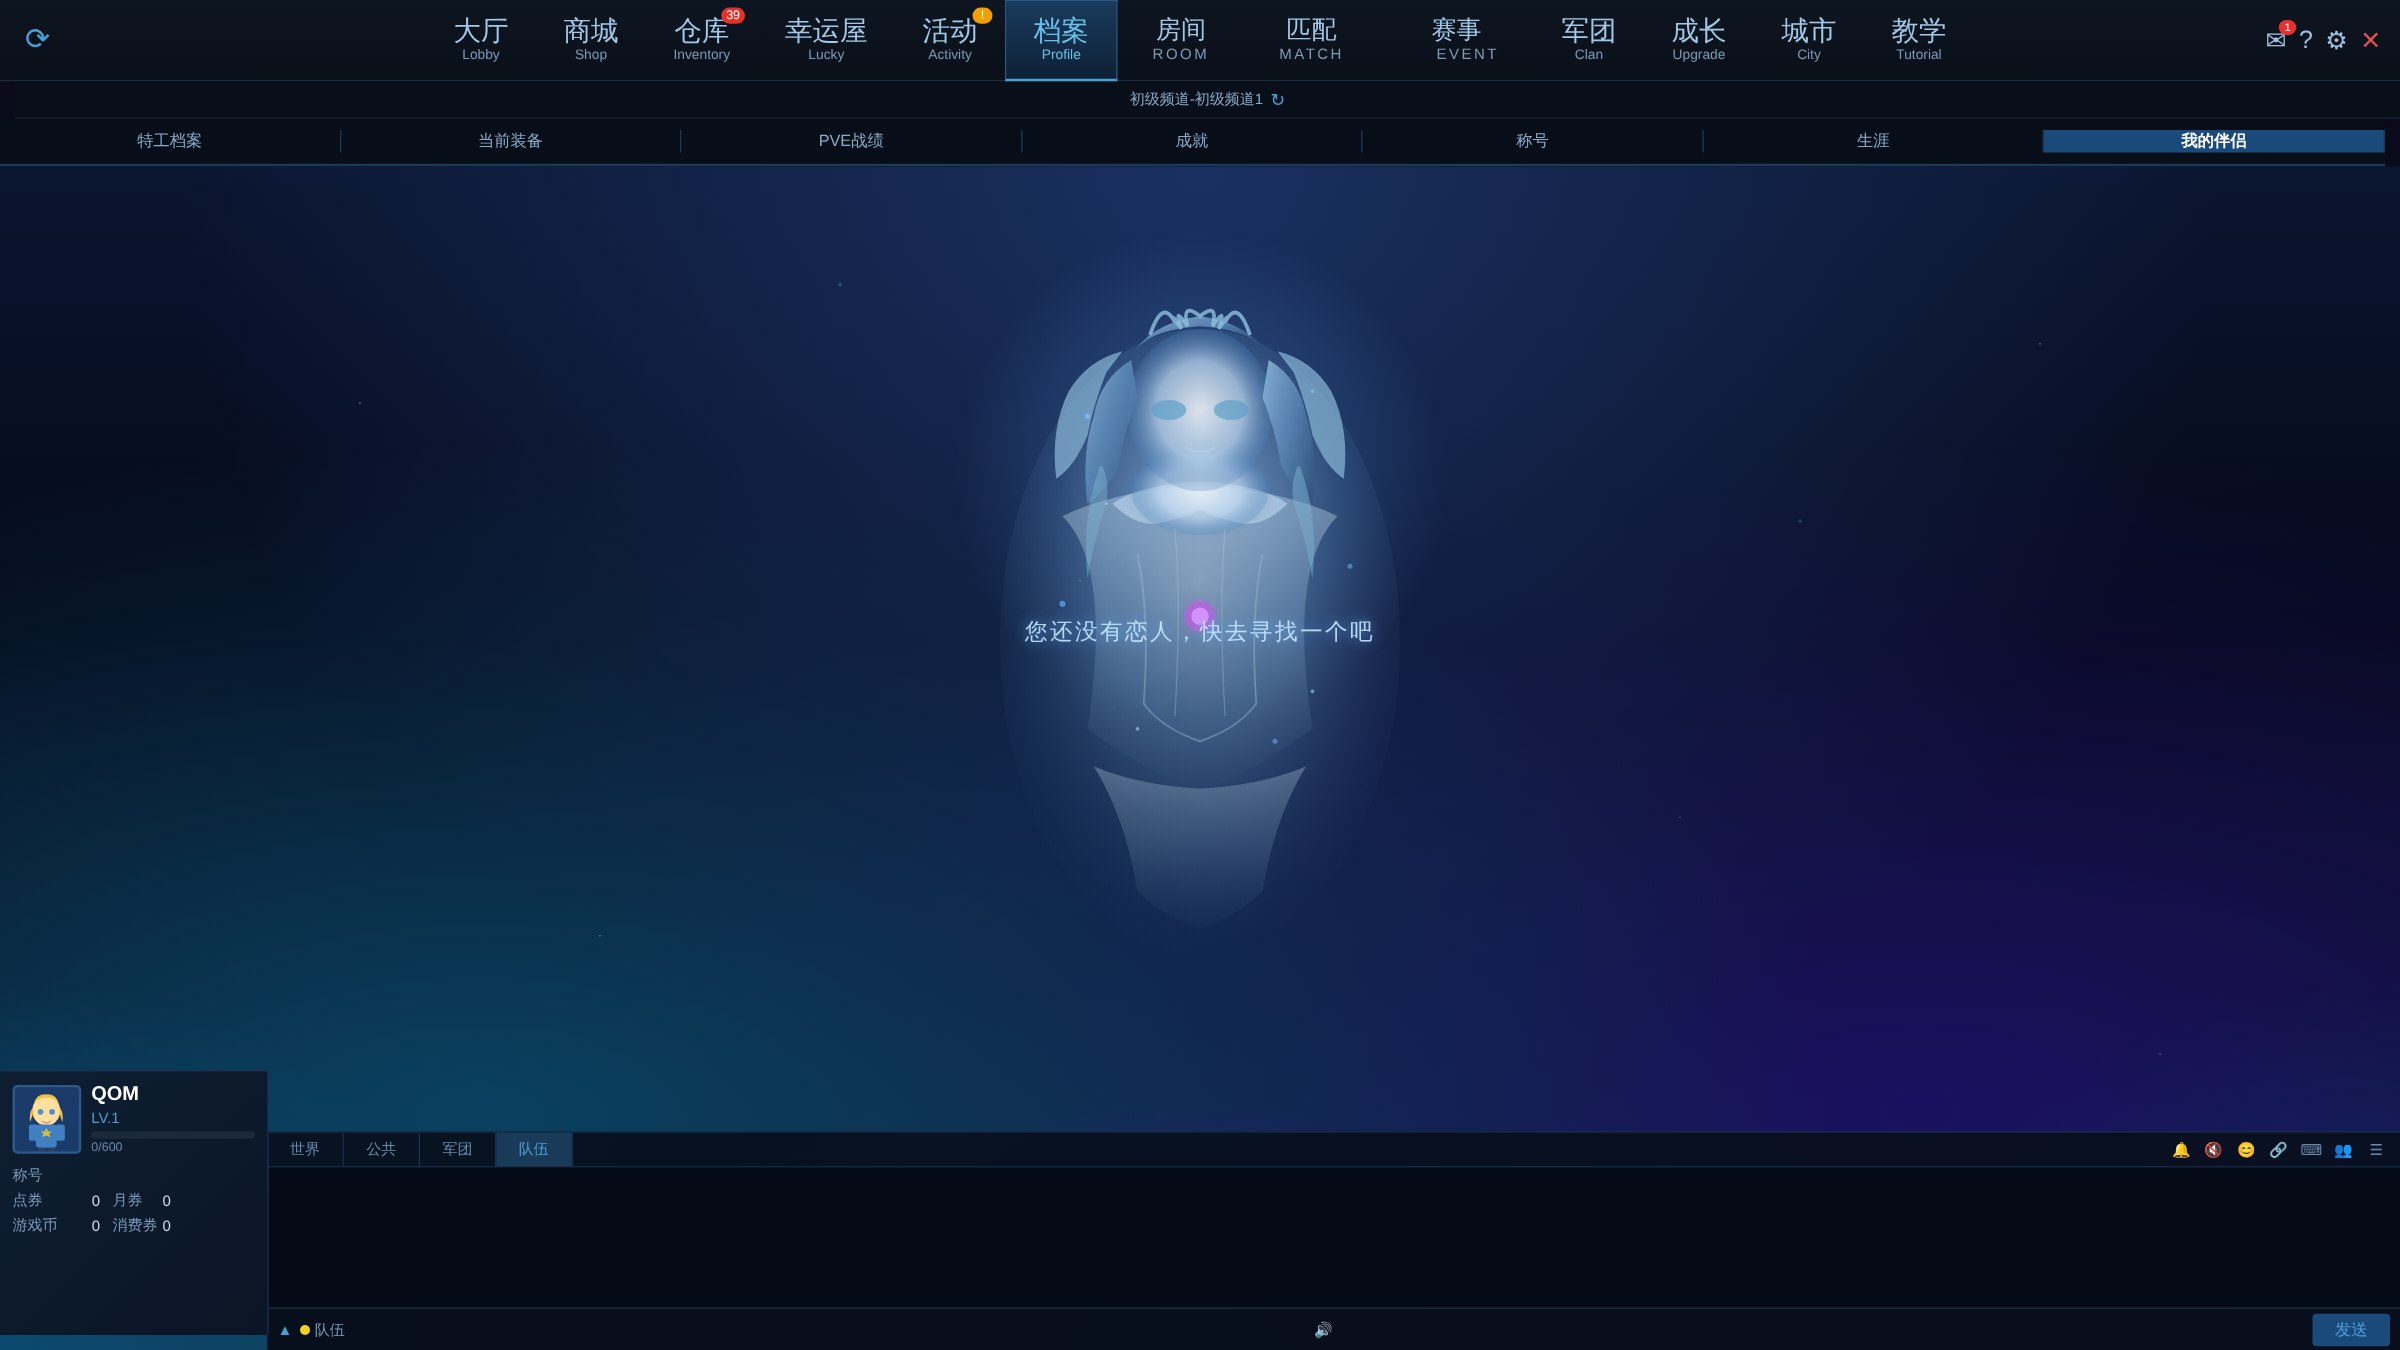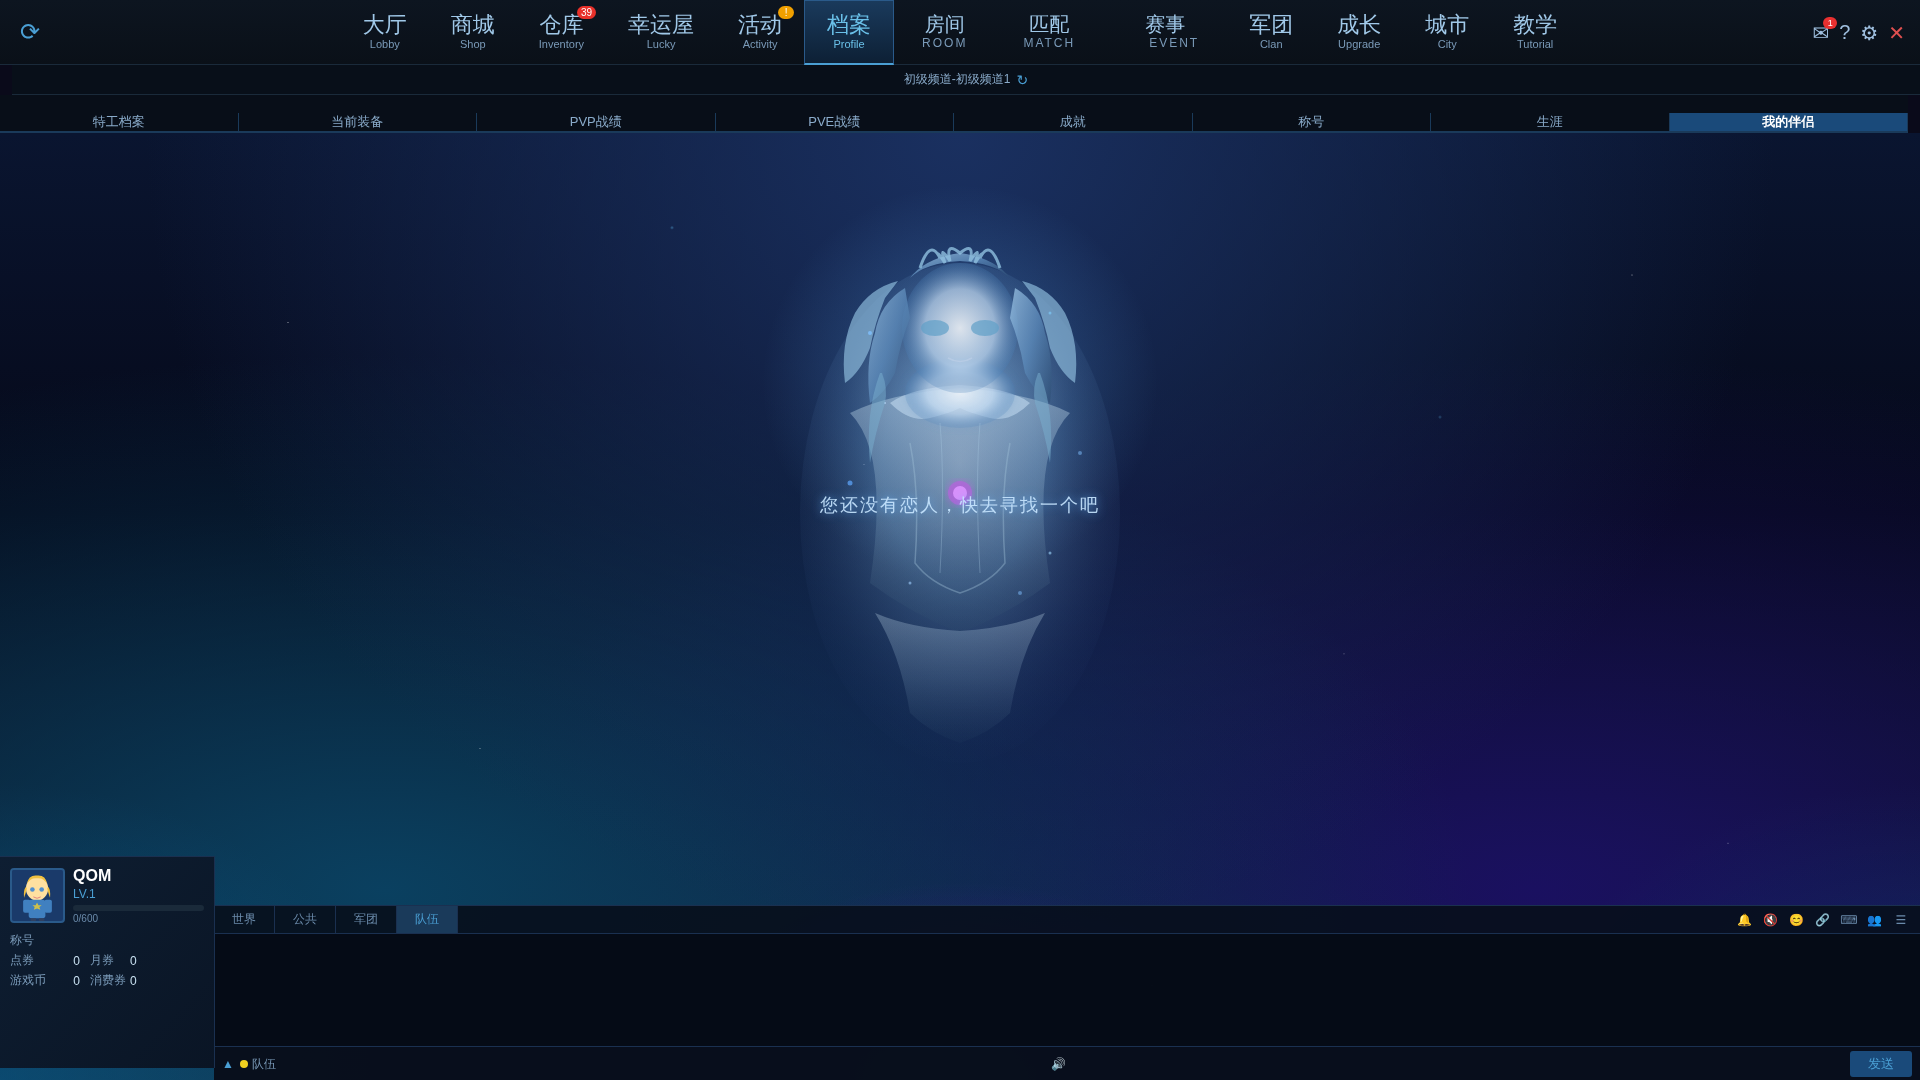--- a/index.html
+++ b/index.html
@@ -119,21 +119,21 @@
 
     
     .tab-bar {
       position: absolute;
       top: 95px;
       left: 0;
       right: 12px;
       height: 38px;
       background: rgba(8, 15, 25, 0.85);
       display: flex;
-      align-items: flex-end;
+      align-items: center;
       border-bottom: 2px solid #1a3a5a;
       z-index: 99;
     }
 
     .tab-item {
       flex: 1;
       display: flex;
       align-items: center;
       justify-content: center;
       font-size: 13px;
@@ -611,21 +611,20 @@
 </nav>
 
 <div class="channel-bar">
   <span class="channel-text">初级频道-初级频道1</span>
   <span class="channel-refresh">↻</span>
 </div>
 
 <div class="tab-bar">
   <div class="tab-item">特工档案</div>
   <div class="tab-item">当前装备</div>
-  <div class="tab-item">PVP战绩</div>
   <div class="tab-item">PVE战绩</div>
   <div class="tab-item">成就</div>
   <div class="tab-item">称号</div>
   <div class="tab-item">生涯</div>
   <div class="tab-item active">我的伴侣</div>
 </div>
 
 <div class="main-content">
 
   <div class="anime-bg"></div>

